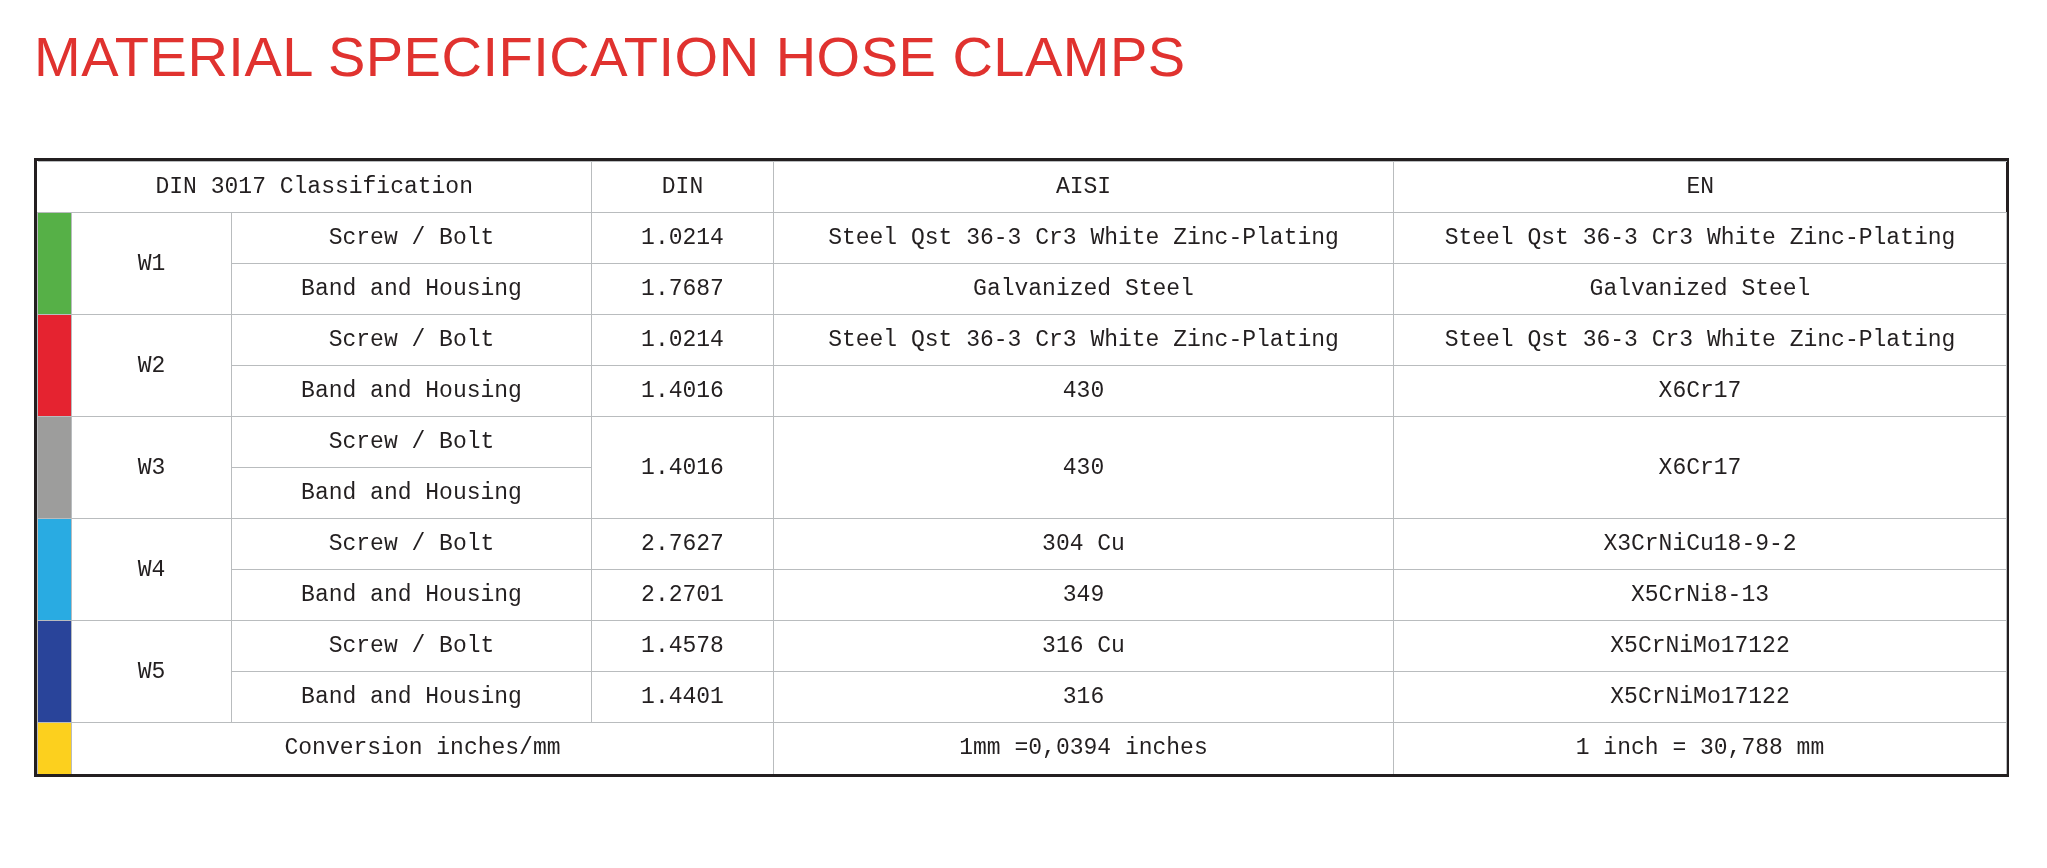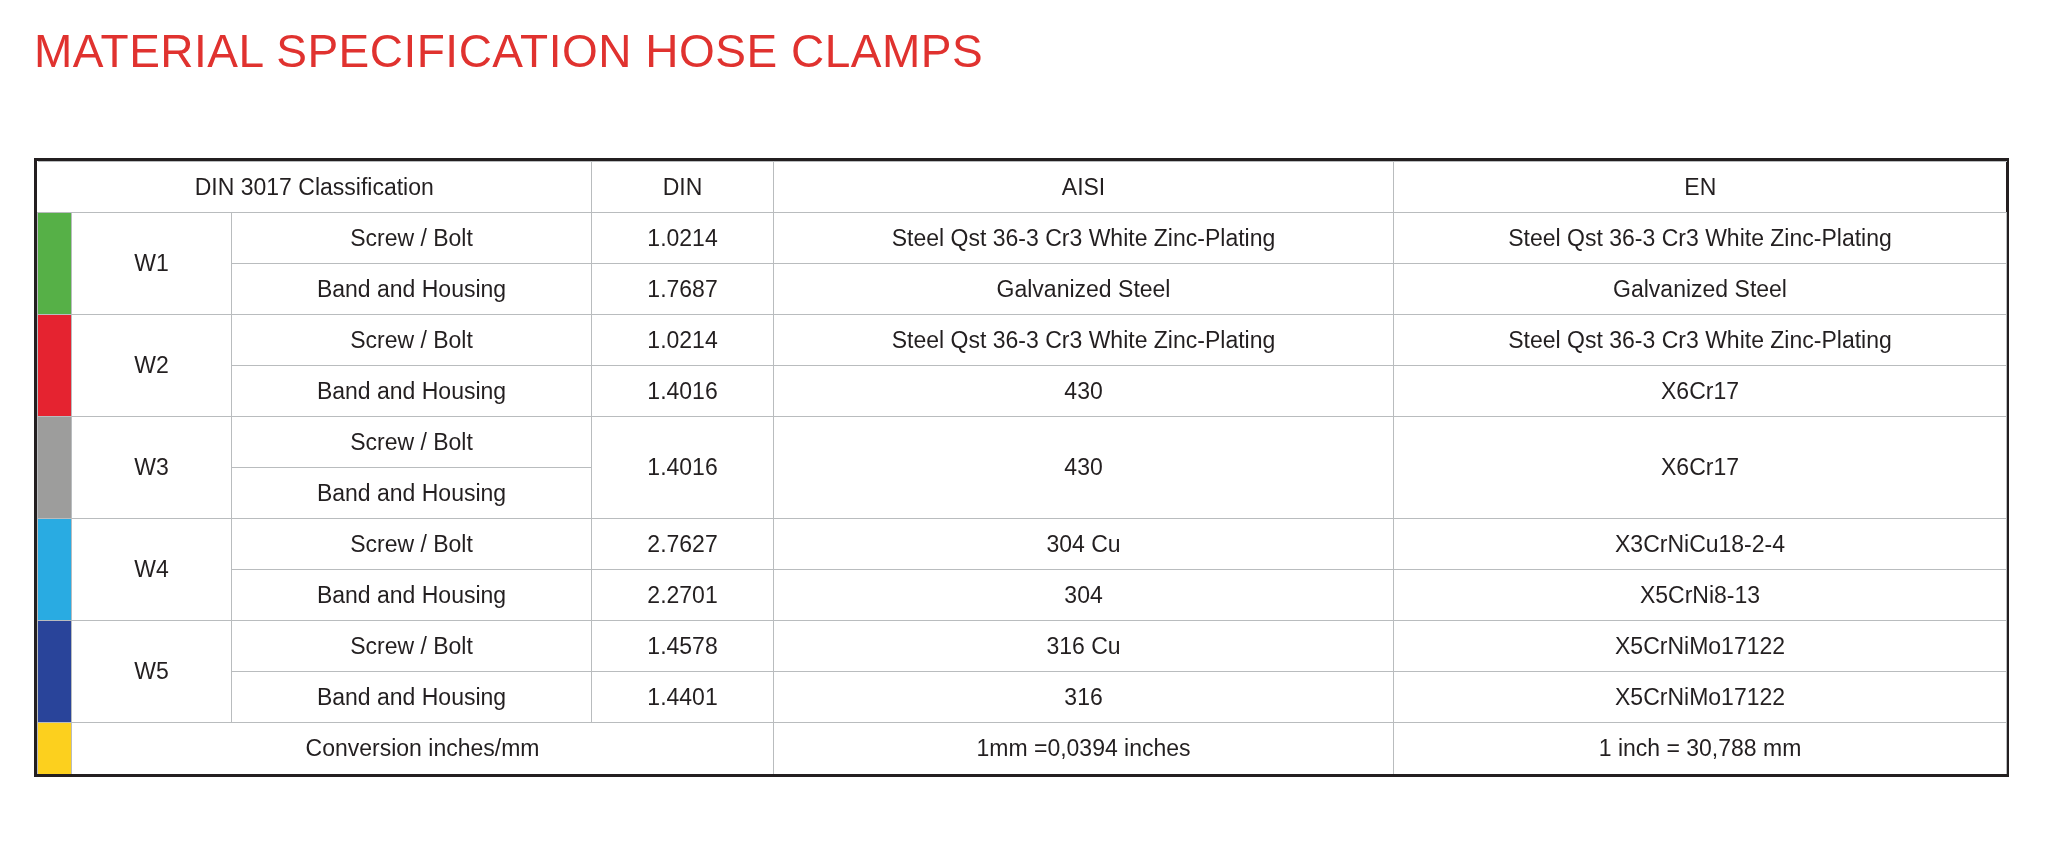--- a/index.html
+++ b/index.html
@@ -18,21 +18,21 @@
     position: relative;
     width: 2047px;
     height: 868px;
     box-sizing: border-box;
     padding: 0;
   }
   .page-title {
     position: absolute;
     left: 34px;
     top: 24px;
-    font-size: 46px;
+    font-size: 56px;
     letter-spacing: 0.5px;
     color: #e0322f;
     font-weight: 400;
     white-space: nowrap;
   }
   .table-wrap {
     position: absolute;
     left: 34px;
     top: 158px;
     width: 1975px;
@@ -55,20 +55,21 @@
   table.spec td, table.spec th {
     border: 1px solid #b9bcbe;
     padding: 0;
     font-weight: 400;
     font-size: 23px;
     color: #231f20;
     text-align: center;
     vertical-align: middle;
     height: 51px;
     box-sizing: border-box;
+    font-family: Liberation Mono, monospace;
   }
   thead th {
     height: 88px;
     font-weight: bold;
     font-size: 24px;
     border-bottom: 3px solid #231f20;
     border-top: none;
   }
   thead th.head-left { border-left: none; }
   thead th.head-right { border-right: none; }
@@ -175,26 +176,26 @@
         </tr>
 
         <tr>
           <td class="swatch" rowspan="2">
               <div class="sw" style="background:#29abe2"></div>
             </td>
           <td class="class-label" rowspan="2">W4</td>
           <td>Screw / Bolt</td>
           <td>2.7627</td>
           <td>304 Cu</td>
-          <td class="cell-right">X3CrNiCu18-2-4</td>
+          <td class="cell-right">X3CrNiCu18-9-2</td>
         </tr>
         <tr>
           <td>Band and Housing</td>
           <td>2.2701</td>
-          <td>304</td>
+          <td>349</td>
           <td class="cell-right">X5CrNi8-13</td>
         </tr>
 
         <tr>
           <td class="swatch" rowspan="2">
               <div class="sw" style="background:#29449a"></div>
             </td>
           <td class="class-label" rowspan="2">W5</td>
           <td>Screw / Bolt</td>
           <td>1.4578</td>

